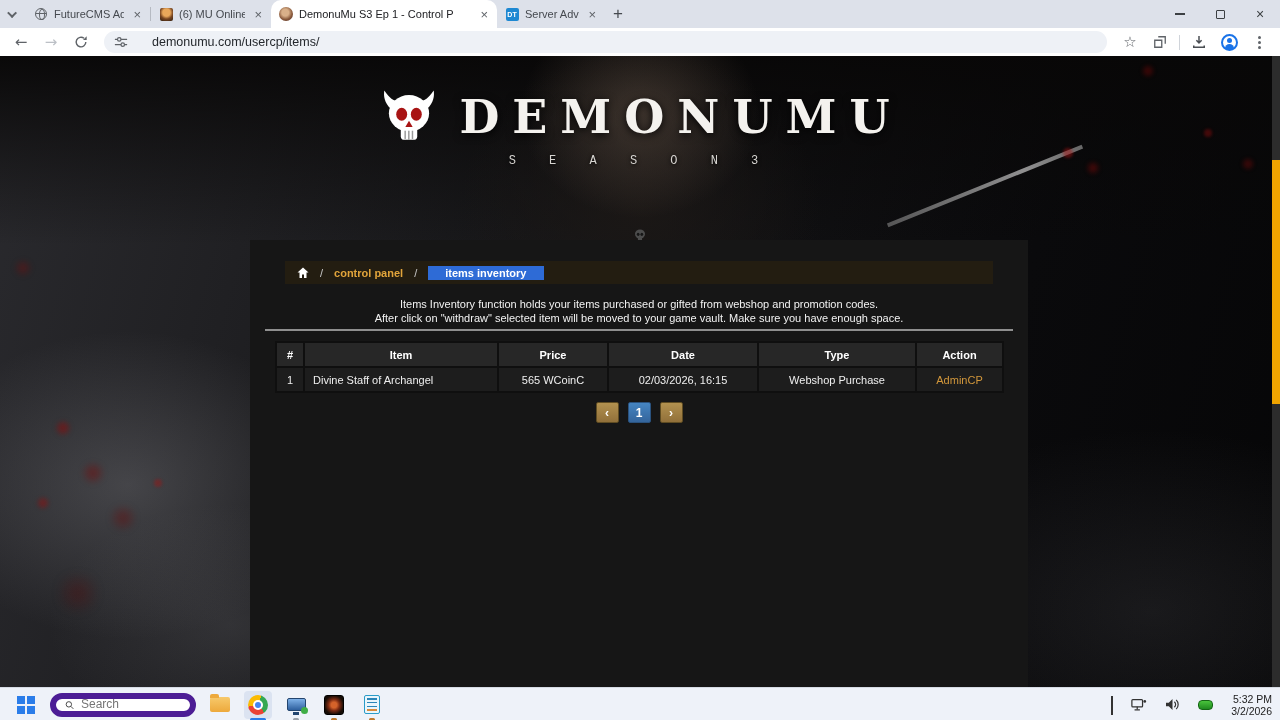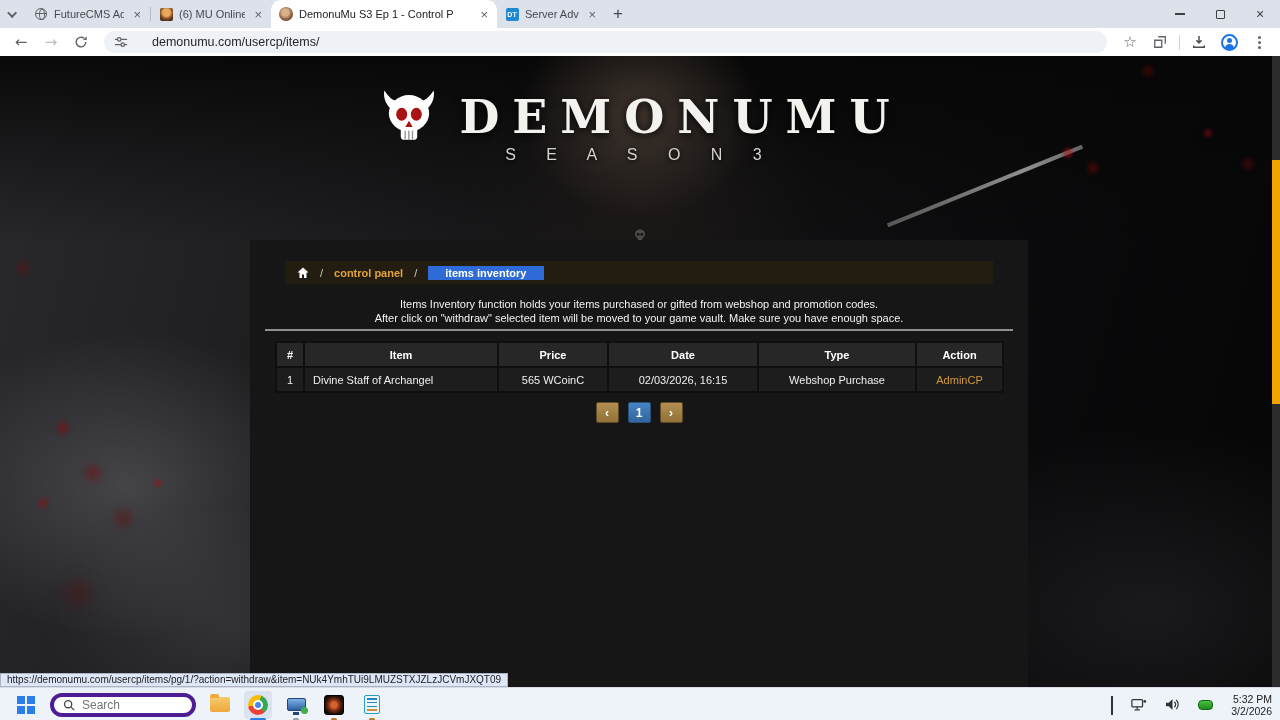--- a/index.html
+++ b/index.html
@@ -60,21 +60,21 @@
       60px 369px 5px 3px rgba(140,10,10,.50), 90px 414px 7px 5px rgba(120,8,8,.40),
       40px 444px 4px 2px rgba(150,12,12,.45), 120px 459px 9px 6px rgba(110,6,6,.35),
       155px 424px 3px 1px rgba(160,20,20,.45), 20px 209px 6px 3px rgba(130,10,10,.35),
       75px 534px 14px 10px rgba(90,6,6,.30), 1065px 94px 3px 2px rgba(170,20,20,.50),
       1090px 109px 5px 2px rgba(150,10,10,.40), 1145px 12px 4px 2px rgba(140,10,10,.35),
       1205px 74px 3px 1px rgba(160,15,15,.40), 1245px 105px 4px 2px rgba(140,12,12,.35); }
 
   .logo { position:absolute; left:0; top:32px; width:1280px; text-align:center; }
   .logo-row { display:flex; align-items:center; justify-content:center; gap:18px; }
   .logo-title { font-family:"DejaVu Serif", serif; font-weight:bold; font-size:46px; letter-spacing:13px; color:#f4f2ee; text-shadow:0 2px 8px rgba(0,0,0,.9); }
-  .logo-sub { margin-top:0; font-size:16px; letter-spacing:13px; color:#d6d4d0; text-shadow:0 1px 4px #000; }
+  .logo-sub { margin-top:8px; font-size:12px; letter-spacing:13px; color:#d6d4d0; text-shadow:0 1px 4px #000;font-family:Liberation Mono, monospace; }
 
   .ornament { position:absolute; left:590px; top:168px; width:100px; height:20px; display:flex; align-items:flex-end; justify-content:center; gap:4px; }
   .orn-line { width:30px; height:7px; border-bottom:2px solid #4a4a4a; border-radius:50%; }
 
   .panel { position:absolute; left:250px; top:184px; width:778px; height:447px; background:#161616; }
   .crumbbar { position:absolute; left:35px; top:21px; width:708px; height:23px; background:#231d11; display:flex; align-items:center; padding:0 12px; gap:11px; font-size:11px; }
   .crumb-sep { color:#c9c9c9; }
   .crumb-link { color:#e1a43b; font-weight:bold; }
   .crumb-current { color:#fff; font-weight:bold; background:#2e6bd6; padding:1px 17px; }
   .intro { position:absolute; left:0; top:57px; width:778px; text-align:center; font-size:11px; color:#f2f2f2; line-height:14px; }
@@ -95,21 +95,21 @@
   .scrollbar { position:absolute; right:0; top:0; width:8px; height:631px; background:#2c2c2c; }
   .scroll-thumb { position:absolute; left:0; top:104px; width:8px; height:244px; background:#f0a400; }
 
   .status-bubble { position:absolute; left:0; bottom:0; height:14px; background:#dde7f7; border:1px solid #a9b3c4; font-size:10px; color:#222; padding:0 6px; line-height:12px; white-space:nowrap; }
 
   
   .taskbar { position:absolute; left:0; top:687px; width:1280px; height:33px; background:#eef2f9; border-top:1px solid #d6dbe4; }
   .tb-left { position:absolute; left:12px; top:0; height:33px; display:flex; align-items:center; gap:10px; }
   .start-logo { width:18px; height:18px; display:grid; grid-template-columns:8px 8px; grid-template-rows:8px 8px; gap:2px; }
   .start-logo i { background:#2b7de9; }
-  .tb-search { width:146px; height:24px; background:#fff; border:4px solid #4c1d95; border-radius:12px; display:flex; align-items:center; padding:0 9px; gap:7px; }
+  .tb-search { width:146px; height:24px; background:#fff; border:6px solid #4c1d95; border-radius:12px; display:flex; align-items:flex-end; padding:0 9px; gap:7px; }
   .tb-search-input { border:none; outline:none; background:transparent; font-size:12px; color:#4a4a4a; width:100px; font-family:"Liberation Sans", sans-serif; }
   .tb-app { width:28px; height:28px; display:flex; align-items:center; justify-content:center; position:relative; }
   .tb-app.chrome-active { background:#dbe3f1; border-radius:4px; }
   .run-bar { position:absolute; bottom:-2px; left:50%; transform:translateX(-50%); height:3px; border-radius:2px; }
   .run-blue { width:16px; background:#2b7de9; }
   .run-grey { width:6px; background:#9aa0a8; }
   .run-orange { width:6px; background:#c07a2c; }
   .ic-folder { width:20px; height:15px; background:linear-gradient(180deg,#f7c96b,#eda93c); border-radius:2px; position:relative; }
   .ic-folder::before { content:""; position:absolute; left:0; top:-3px; width:9px; height:4px; background:#eda93c; border-radius:2px 2px 0 0; }
   .ic-chrome { width:20px; height:20px; border-radius:50%; background:conic-gradient(from 140deg, #ea4335 0 120deg, #fbbc05 0 240deg, #34a853 0 360deg); position:relative; }
@@ -309,21 +309,20 @@
       <span class="pg-btn pg-arrow">‹</span>
       <span class="pg-btn pg-page">1</span>
       <span class="pg-btn pg-arrow">›</span>
     </div>
   </div>
 
   <div class="scrollbar">
     <div class="scroll-thumb"></div>
   </div>
 
-  <div class="status-bubble">https://demonumu.com/usercp/items/pg/1/?action=withdraw&amp;item=NUk4YmhTUi9LMUZSTXJZLzJCVmJXQT09</div>
 </div>
 
 <div class="taskbar">
   <div class="tb-left">
     <span class="tb-app">
         <span class="start-logo">
           <i></i>
           <i></i>
           <i></i>
           <i></i>

